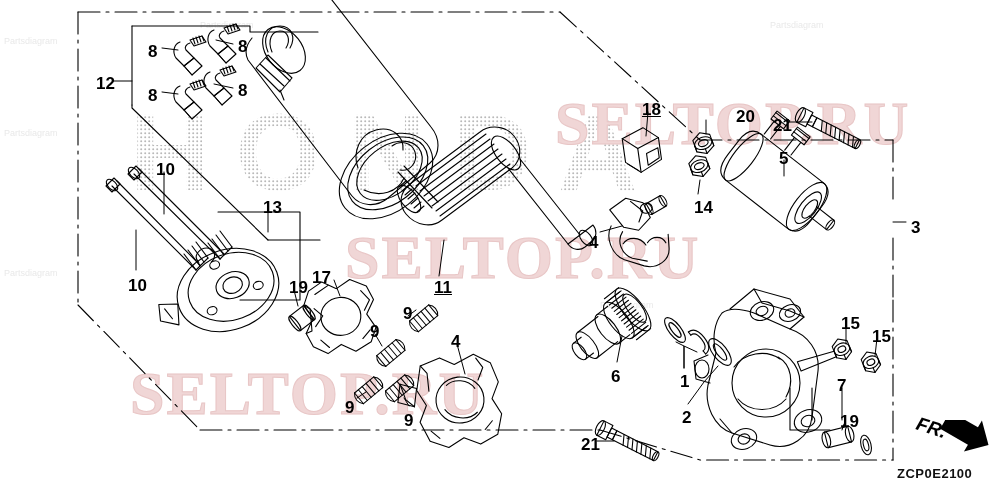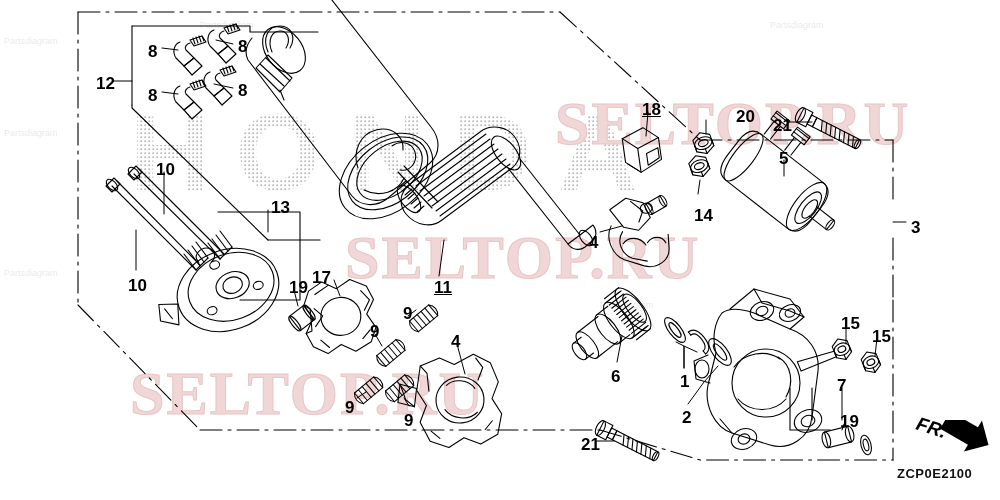--- a/index.html
+++ b/index.html
@@ -533,36 +533,36 @@
     </g>
   </svg>
 
   <div class="callout" style="left:96px;top:75px;">12</div>
   <div class="callout" style="left:148px;top:43px;">8</div>
   <div class="callout" style="left:238px;top:38px;">8</div>
   <div class="callout" style="left:148px;top:87px;">8</div>
   <div class="callout" style="left:238px;top:82px;">8</div>
   <div class="callout" style="left:156px;top:161px;">10</div>
   <div class="callout" style="left:128px;top:277px;">10</div>
-  <div class="callout" style="left:263px;top:199px;margin-left:8px;">13</div>
+  <div class="callout" style="left:263px;top:199px;">13</div>
   <div class="callout" style="left:289px;top:279px;">19</div>
   <div class="callout" style="left:312px;top:269px;">17</div>
   <div class="callout" style="left:370px;top:323px;">9</div>
   <div class="callout" style="left:403px;top:305px;">9</div>
   <div class="callout" style="left:345px;top:399px;">9</div>
   <div class="callout" style="left:404px;top:412px;">9</div>
   <div class="callout" style="left:451px;top:333px;">4</div>
   <div class="callout" style="left:434px;top:279px;text-decoration:underline;">11</div>
   <div class="callout" style="left:589px;top:234px;">4</div>
   <div class="callout" style="left:611px;top:368px;">6</div>
   <div class="callout" style="left:680px;top:373px;">1</div>
   <div class="callout" style="left:682px;top:409px;">2</div>
   <div class="callout" style="left:642px;top:101px;text-decoration:underline;">18</div>
   <div class="callout" style="left:700px;top:108px;padding-left:36px;">20</div>
-  <div class="callout" style="left:694px;top:199px;margin-top:8px;">14</div>
+  <div class="callout" style="left:694px;top:199px;">14</div>
   <div class="callout" style="left:773px;top:117px;">21</div>
   <div class="callout" style="left:779px;top:150px;">5</div>
   <div class="callout" style="left:911px;top:219px;">3</div>
   <div class="callout" style="left:841px;top:315px;">15</div>
   <div class="callout" style="left:872px;top:328px;">15</div>
   <div class="callout" style="left:837px;top:377px;">7</div>
   <div class="callout" style="left:840px;top:413px;">19</div>
   <div class="callout" style="left:581px;top:436px;">21</div>
 
   <div class="frlabel" style="left:916px;top:417px;transform:rotate(18deg);">FR.</div>

